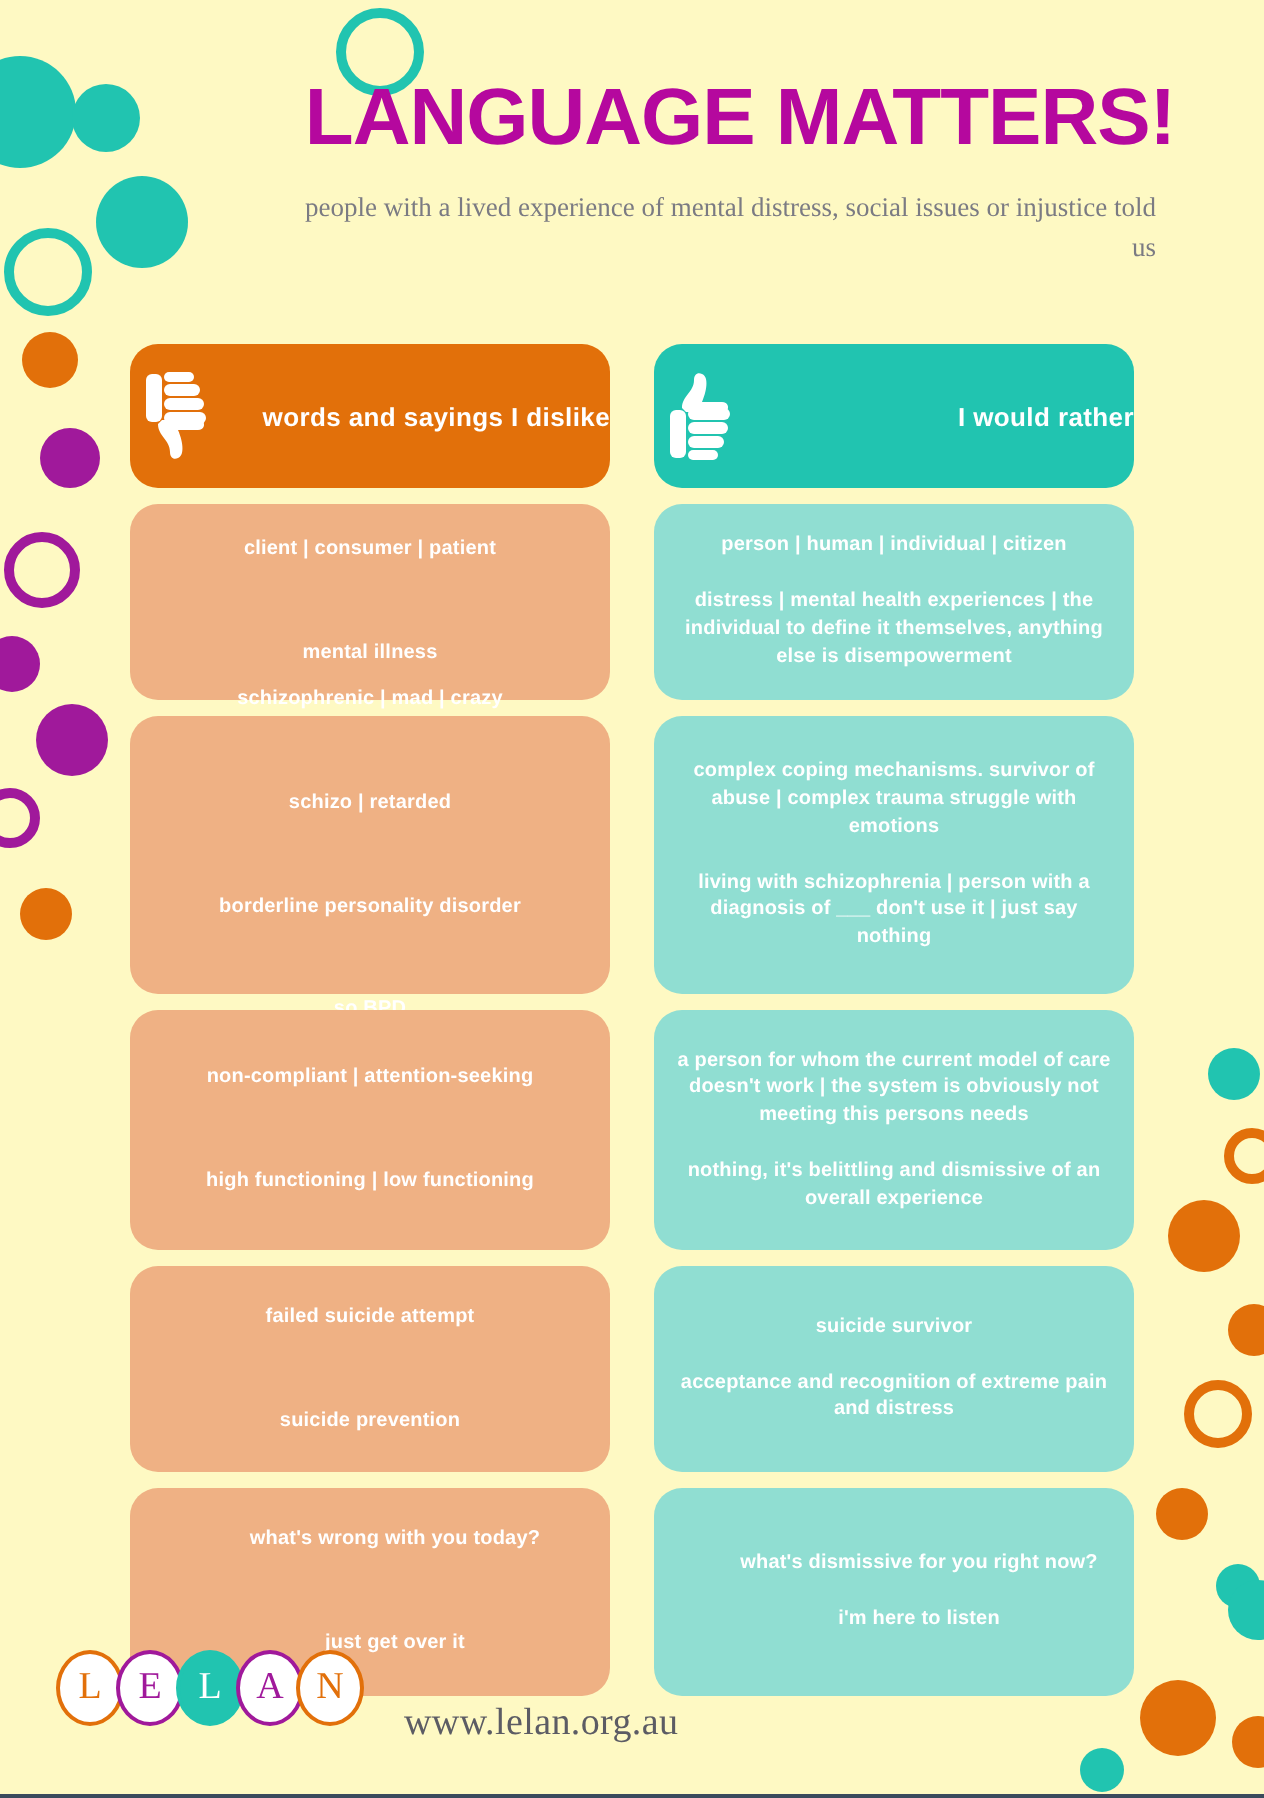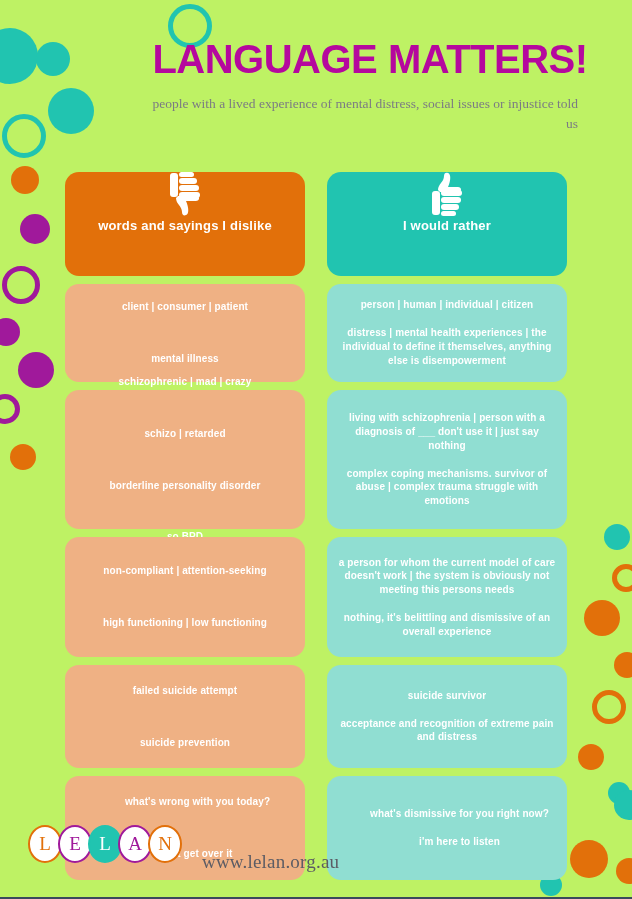--- a/index.html
+++ b/index.html
@@ -8,21 +8,21 @@
     padding: 0;
     background: #ffffff;
   }
   body {
     font-family: "Liberation Sans", sans-serif;
   }
   #poster {
     position: relative;
     width: 632px;
     height: 899px;
-    background: #bef264;
+    background: #fef9c3;
     overflow: hidden;
     box-sizing: border-box;
     border-bottom: 2px solid #3a4a5c;
   }
 
   
   .deco {
     position: absolute;
     border-radius: 50%;
     pointer-events: none;
@@ -67,25 +67,25 @@
   }
   .column {
     width: 240px;
     display: flex;
     flex-direction: column;
     gap: 8px;
   }
 
   .col-header {
     border-radius: 14px;
-    height: 104px;
-    display: flex;
-    flex-direction: column;
-    align-items: center;
-    justify-content: flex-start;
+    height: 72px;
+    display: flex;
+    flex-direction: row;
+    align-items: center;
+    justify-content: space-between;
     gap: 2px;
   }
   .col-header.dislike { background: #E2700A; }
   .col-header.rather  { background: #21C4B0; }
   .col-header-label {
     color: #ffffff;
     font-size: 13px;
     font-weight: bold;
     letter-spacing: 0.2px;
     text-align: center;
@@ -243,22 +243,22 @@
               <rect x="17" y="39" width="15" height="5" rx="2.5"></rect>
             </g>
           </svg>
           <div class="col-header-label">I would rather</div>
         </div>
         <div class="card rather h1">
           <p>person | human | individual | citizen</p>
           <p>distress | mental health experiences | the individual to define it themselves, anything else is disempowerment</p>
         </div>
         <div class="card rather h2">
+          <p>complex coping mechanisms. survivor of abuse | complex trauma struggle with emotions</p>
           <p>living with schizophrenia | person with a diagnosis of ___ don't use it | just say nothing</p>
-          <p>complex coping mechanisms. survivor of abuse | complex trauma struggle with emotions</p>
         </div>
         <div class="card rather h3">
           <p>a person for whom the current model of care doesn't work | the system is obviously not meeting this persons needs</p>
           <p>nothing, it's belittling and dismissive of an overall experience</p>
         </div>
         <div class="card rather h4">
           <p>suicide survivor</p>
           <p>acceptance and recognition of extreme pain and distress</p>
         </div>
         <div class="card rather h5">

